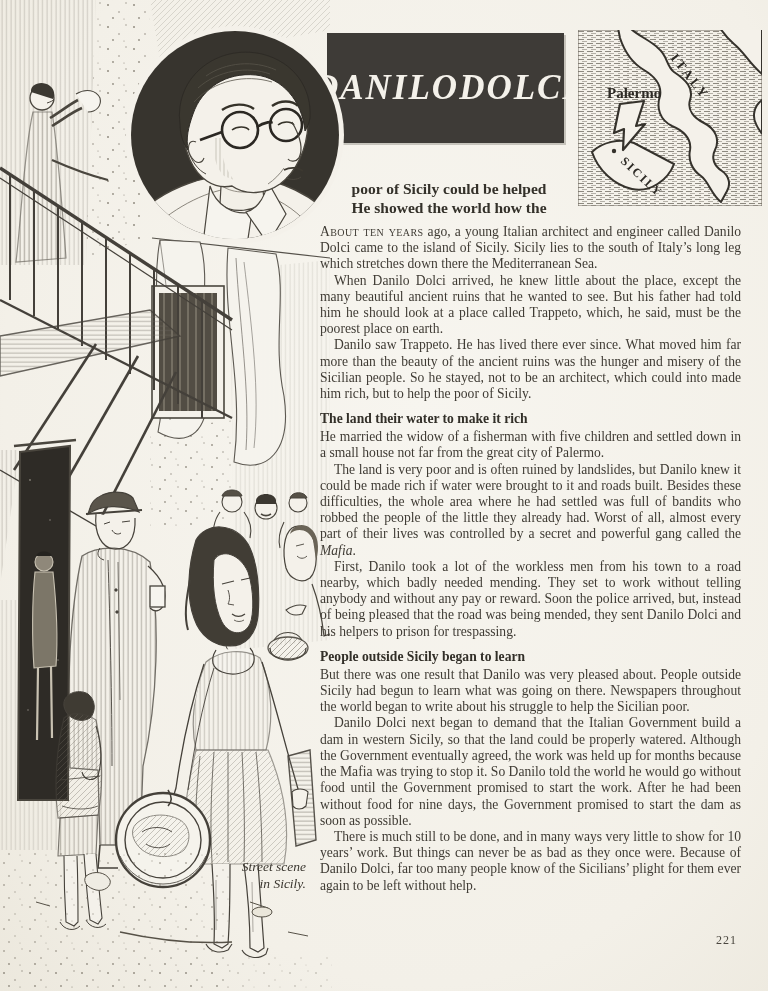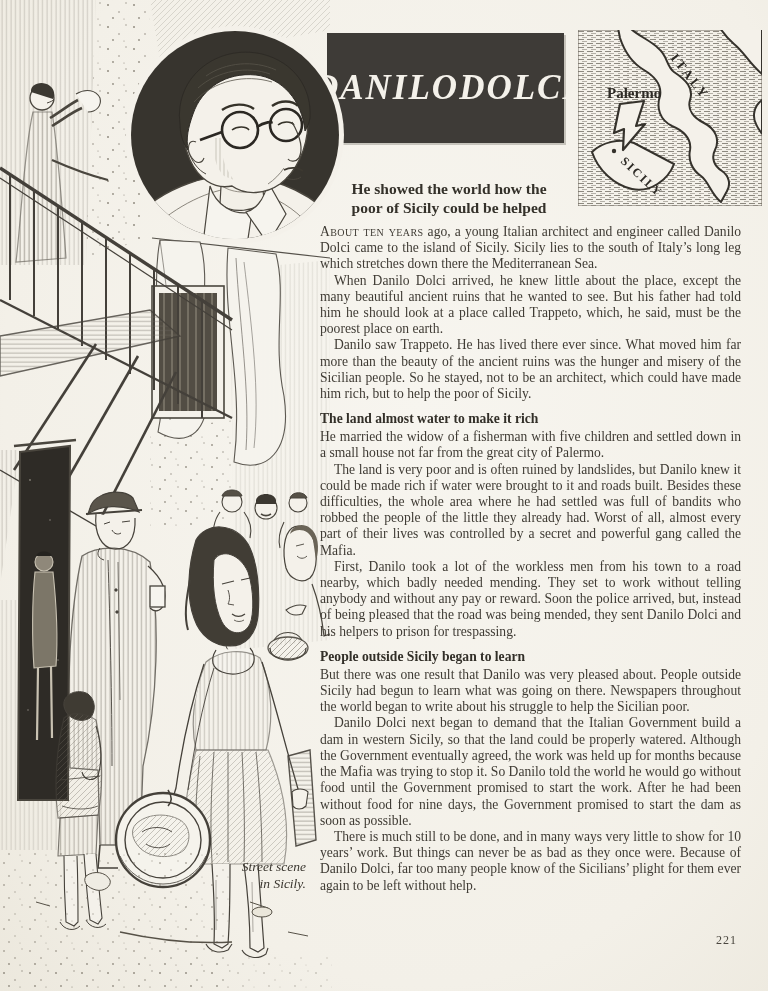--- a/index.html
+++ b/index.html
@@ -31,21 +31,21 @@
   .article{
     position:absolute;left:320px;top:224px;width:421px;z-index:2;
     font-size:13.6px;line-height:16.2px;text-align:justify;
   }
   .article p{margin:0;text-indent:14px;}
   .article p.first{text-indent:0;}
   .article h3{
     margin:9px 0 2px 0;font-size:13.6px;line-height:16px;color:#322f28;
   }
   .sc{font-variant:small-caps;letter-spacing:.4px;margin-top:28px;}
-  .it{}
+  .it{font-style:italic;}
   .caption{
     position:absolute;left:234px;top:858px;width:72px;z-index:2;
     font-style:italic;font-size:13.5px;line-height:17px;text-align:right;color:#3a362f;
   }
   .pagenum{
     position:absolute;left:716px;top:933px;z-index:2;
     font-size:12px;letter-spacing:1px;color:#4a463e;
   }
 </style>
 </head>
@@ -318,22 +318,22 @@
       <path d="M174 104 C182 118 186 130 181 140 C178 144 172 144 170 141" fill="none" stroke="#4a463e" stroke-width="1.3"></path>
       <path d="M166 152 C172 149 180 149 185 153" fill="none" stroke="#3c3830" stroke-width="1.8"></path>
       <path d="M168 160 C173 162 179 162 183 159" fill="none" stroke="#4a463e" stroke-width="1"></path>
 
       <path d="M96 120 C94 136 98 150 106 158 L116 162 C106 150 102 134 104 120 Z" fill="url(#pvh)" opacity="0.7"></path>
       <path d="M150 166 C156 162 162 156 166 150" fill="none" stroke="#6e695f" stroke-width="0.8"></path>
     </g>
   </svg>
 
   <div class="subtitle">
+    <div>poor of Sicily could be helped</div>
     <div>He showed the world how the</div>
-    <div>poor of Sicily could be helped</div>
   </div>
 
   <svg class="mapbox" width="184" height="176" viewBox="0 0 184 176">
     <defs>
       <pattern id="sea" width="9" height="4" patternUnits="userSpaceOnUse">
         <path d="M0 1.5 H6" stroke="#5c574d" stroke-width="0.8"></path>
         <path d="M4 3.5 H9" stroke="#5c574d" stroke-width="0.5"></path>
       </pattern>
     </defs>
     <rect x="0" y="0" width="184" height="176" fill="url(#sea)" opacity="0.85"></rect>
@@ -349,22 +349,22 @@
 
     <path d="M42 74 L66 71 L58 96 L67 94 L45 120 L46 99 L36 103 Z" fill="#f4f1ea" stroke="#35322c" stroke-width="2.2" stroke-linejoin="round"></path>
     <text x="29" y="68" font-size="15" font-weight="bold" fill="#2e2b26">Palermo</text>
     <text x="92" y="28" font-size="13" font-weight="bold" letter-spacing="3" fill="#2e2b26" transform="rotate(52 92 28)">ITALY</text>
     <text x="42" y="132" font-size="12" font-weight="bold" letter-spacing="2" fill="#2e2b26" transform="rotate(43 42 132)">SICILY</text>
   </svg>
 
   <div class="article">
     <p class="first"><span class="sc">About ten years</span><span> ago, a young Italian architect and engineer called Danilo Dolci came to the island of Sicily. Sicily lies to the south of Italy’s long leg which stretches down there the Mediterranean Sea.</span></p>
     <p>When Danilo Dolci arrived, he knew little about the place, except the many beautiful ancient ruins that he wanted to see. But his father had told him he should look at a place called Trappeto, which, he said, must be the poorest place on earth.</p>
-    <p>Danilo saw Trappeto. He has lived there ever since. What moved him far more than the beauty of the ancient ruins was the hunger and misery of the Sicilian people. So he stayed, not to be an architect, which could have made him rich, but to help the poor of Sicily.</p>
-    <h3>The land almost water to make it rich</h3>
+    <p>Danilo saw Trappeto. He has lived there ever since. What moved him far more than the beauty of the ancient ruins was the hunger and misery of the Sicilian people. So he stayed, not to be an architect, which could into made him rich, but to help the poor of Sicily.</p>
+    <h3>The land their water to make it rich</h3>
     <p class="first">He married the widow of a fisherman with five children and settled down in a small house not far from the great city of Palermo.</p>
     <p><span>The land is very poor and is often ruined by landslides, but Danilo knew it could be made rich if water were brought to it and roads built. Besides these difficulties, the whole area where he had settled was full of bandits who robbed the people of the little they already had. Worst of all, almost every part of their lives was controlled by a secret and powerful gang called the </span><span class="it">Mafia</span><span>.</span></p>
     <p>First, Danilo took a lot of the workless men from his town to a road nearby, which badly needed mending. They set to work without telling anybody and without any pay or reward. Soon the police arrived, but, instead of being pleased that the road was being mended, they sent Danilo Dolci and his helpers to prison for trespassing.</p>
     <h3>People outside Sicily began to learn</h3>
     <p class="first">But there was one result that Danilo was very pleased about. People outside Sicily had begun to learn what was going on there. Newspapers throughout the world began to write about his struggle to help the Sicilian poor.</p>
     <p>Danilo Dolci next began to demand that the Italian Government build a dam in western Sicily, so that the land could be properly watered. Although the Government eventually agreed, the work was held up for months because the Mafia was trying to stop it. So Danilo told the world he would go without food until the Government promised to start the work. After he had been without food for nine days, the Government promised to start the dam as soon as possible.</p>
     <p>There is much still to be done, and in many ways very little to show for 10 years’ work. But things can never be as bad as they once were. Because of Danilo Dolci, far too many people know of the Sicilians’ plight for them ever again to be left without help.</p>
   </div>
 
   <div class="caption">Street scene in Sicily.</div>

